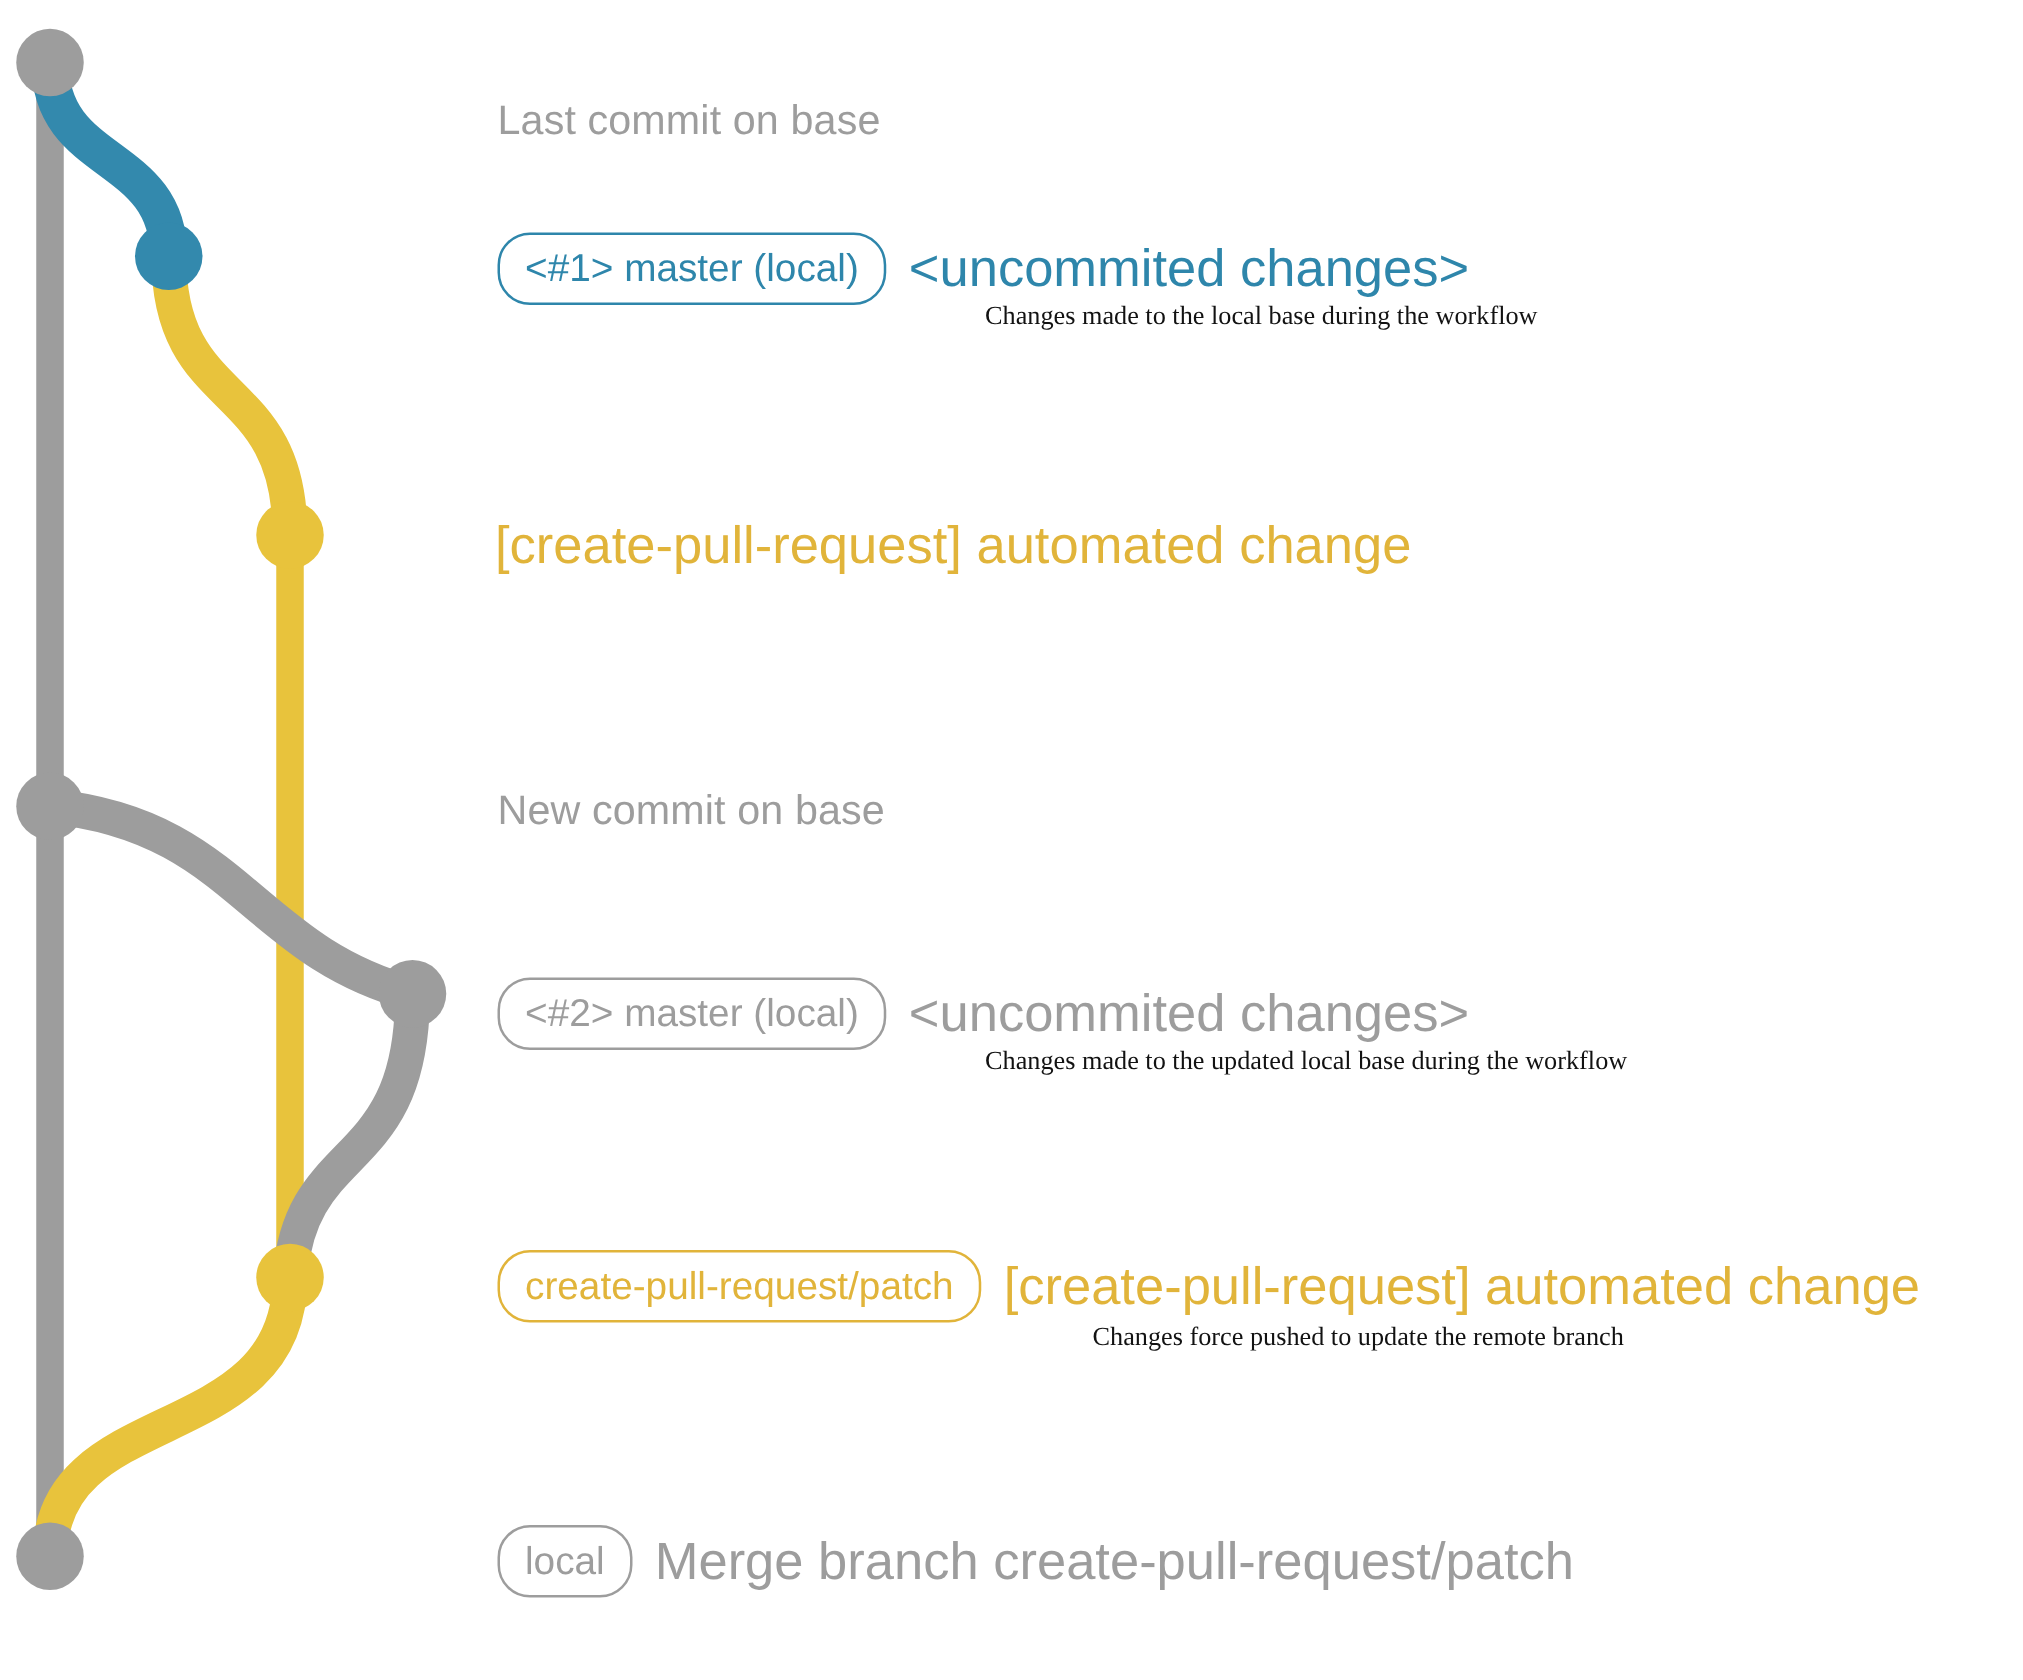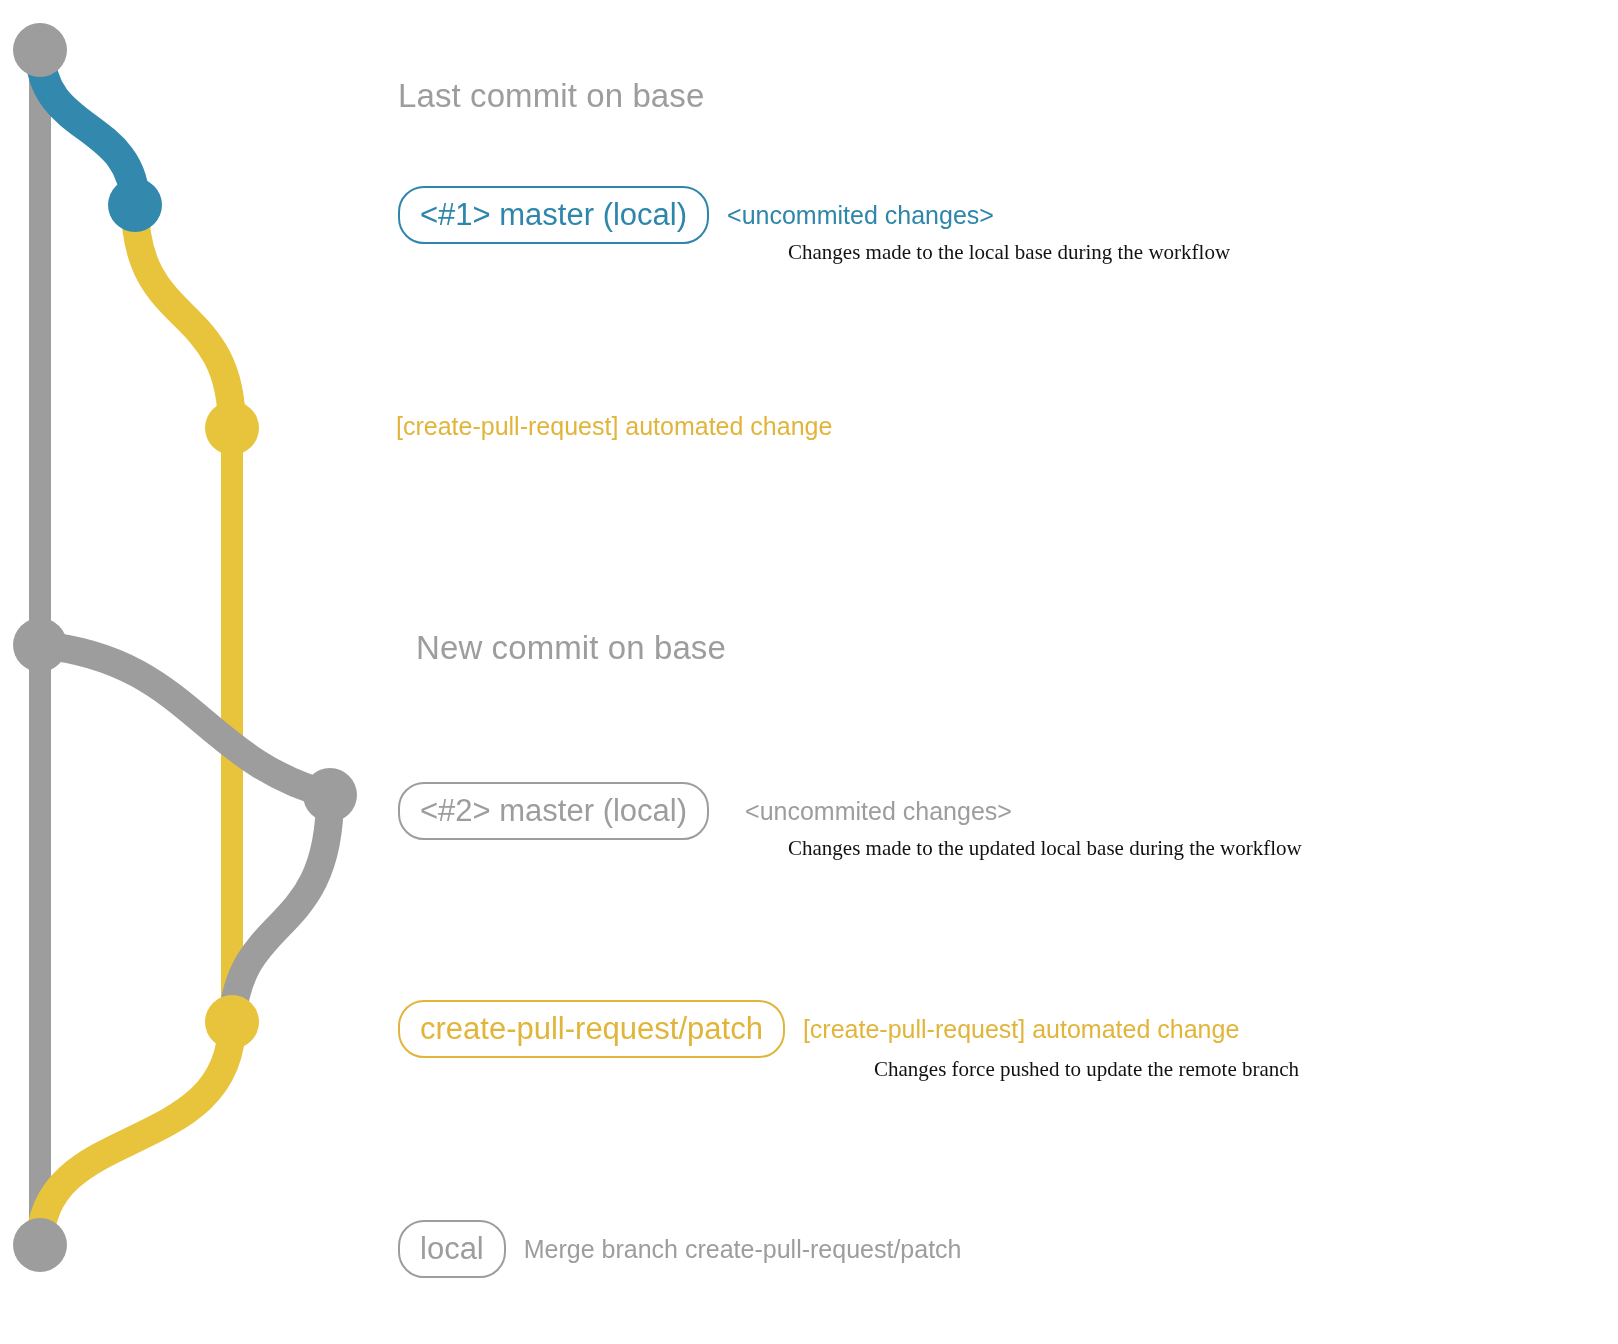--- a/index.html
+++ b/index.html
@@ -58,21 +58,21 @@
     background: transparent;
     display: inline-block;
   }
   .chip-blue   { color: #2e86ab; }
   .chip-gray   { color: #9d9d9d; }
   .chip-yellow { color: #e1b43a; }
 
   
   .subject {
     font-family: "Liberation Sans", sans-serif;
-    font-size: 25px;
+    font-size: 42px;
     margin-left: 18px;
   }
   .subject-blue   { color: #2e86ab; }
   .subject-gray   { color: #9d9d9d; }
   .subject-yellow { color: #e1b43a; }
 
   
   .note {
     position: absolute;
     font-family: "Liberation Serif", serif;
@@ -118,25 +118,25 @@
   <div class="row" style="left:398px; top:186px;">
     <span class="chip chip-blue">&lt;#1&gt; master (local)</span>
     <span class="subject subject-blue">&lt;uncommited changes&gt;</span>
   </div>
   <div class="note" style="left:788px; top:240px;">Changes made to the local base during the workflow</div>
 
   <div class="row" style="left:396px; top:412px;">
     <span class="subject subject-yellow" style="margin-left:0;">[create-pull-request] automated change</span>
   </div>
 
-  <div class="row" style="left:398px; top:629px;margin-left:18px;">
+  <div class="row" style="left:398px; top:629px;">
     <span class="caption">New commit on base</span>
   </div>
 
-  <div class="row" style="left:398px; top:782px;gap:18px;">
+  <div class="row" style="left:398px; top:782px;">
     <span class="chip chip-gray">&lt;#2&gt; master (local)</span>
     <span class="subject subject-gray">&lt;uncommited changes&gt;</span>
   </div>
   <div class="note" style="left:788px; top:836px;">Changes made to the updated local base during the workflow</div>
 
   <div class="row" style="left:398px; top:1000px;justify-content:flex-end;">
     <span class="chip chip-yellow">create-pull-request/patch</span>
     <span class="subject subject-yellow">[create-pull-request] automated change</span>
   </div>
   <div class="note" style="left:874px; top:1057px;">Changes force pushed to update the remote branch</div>

